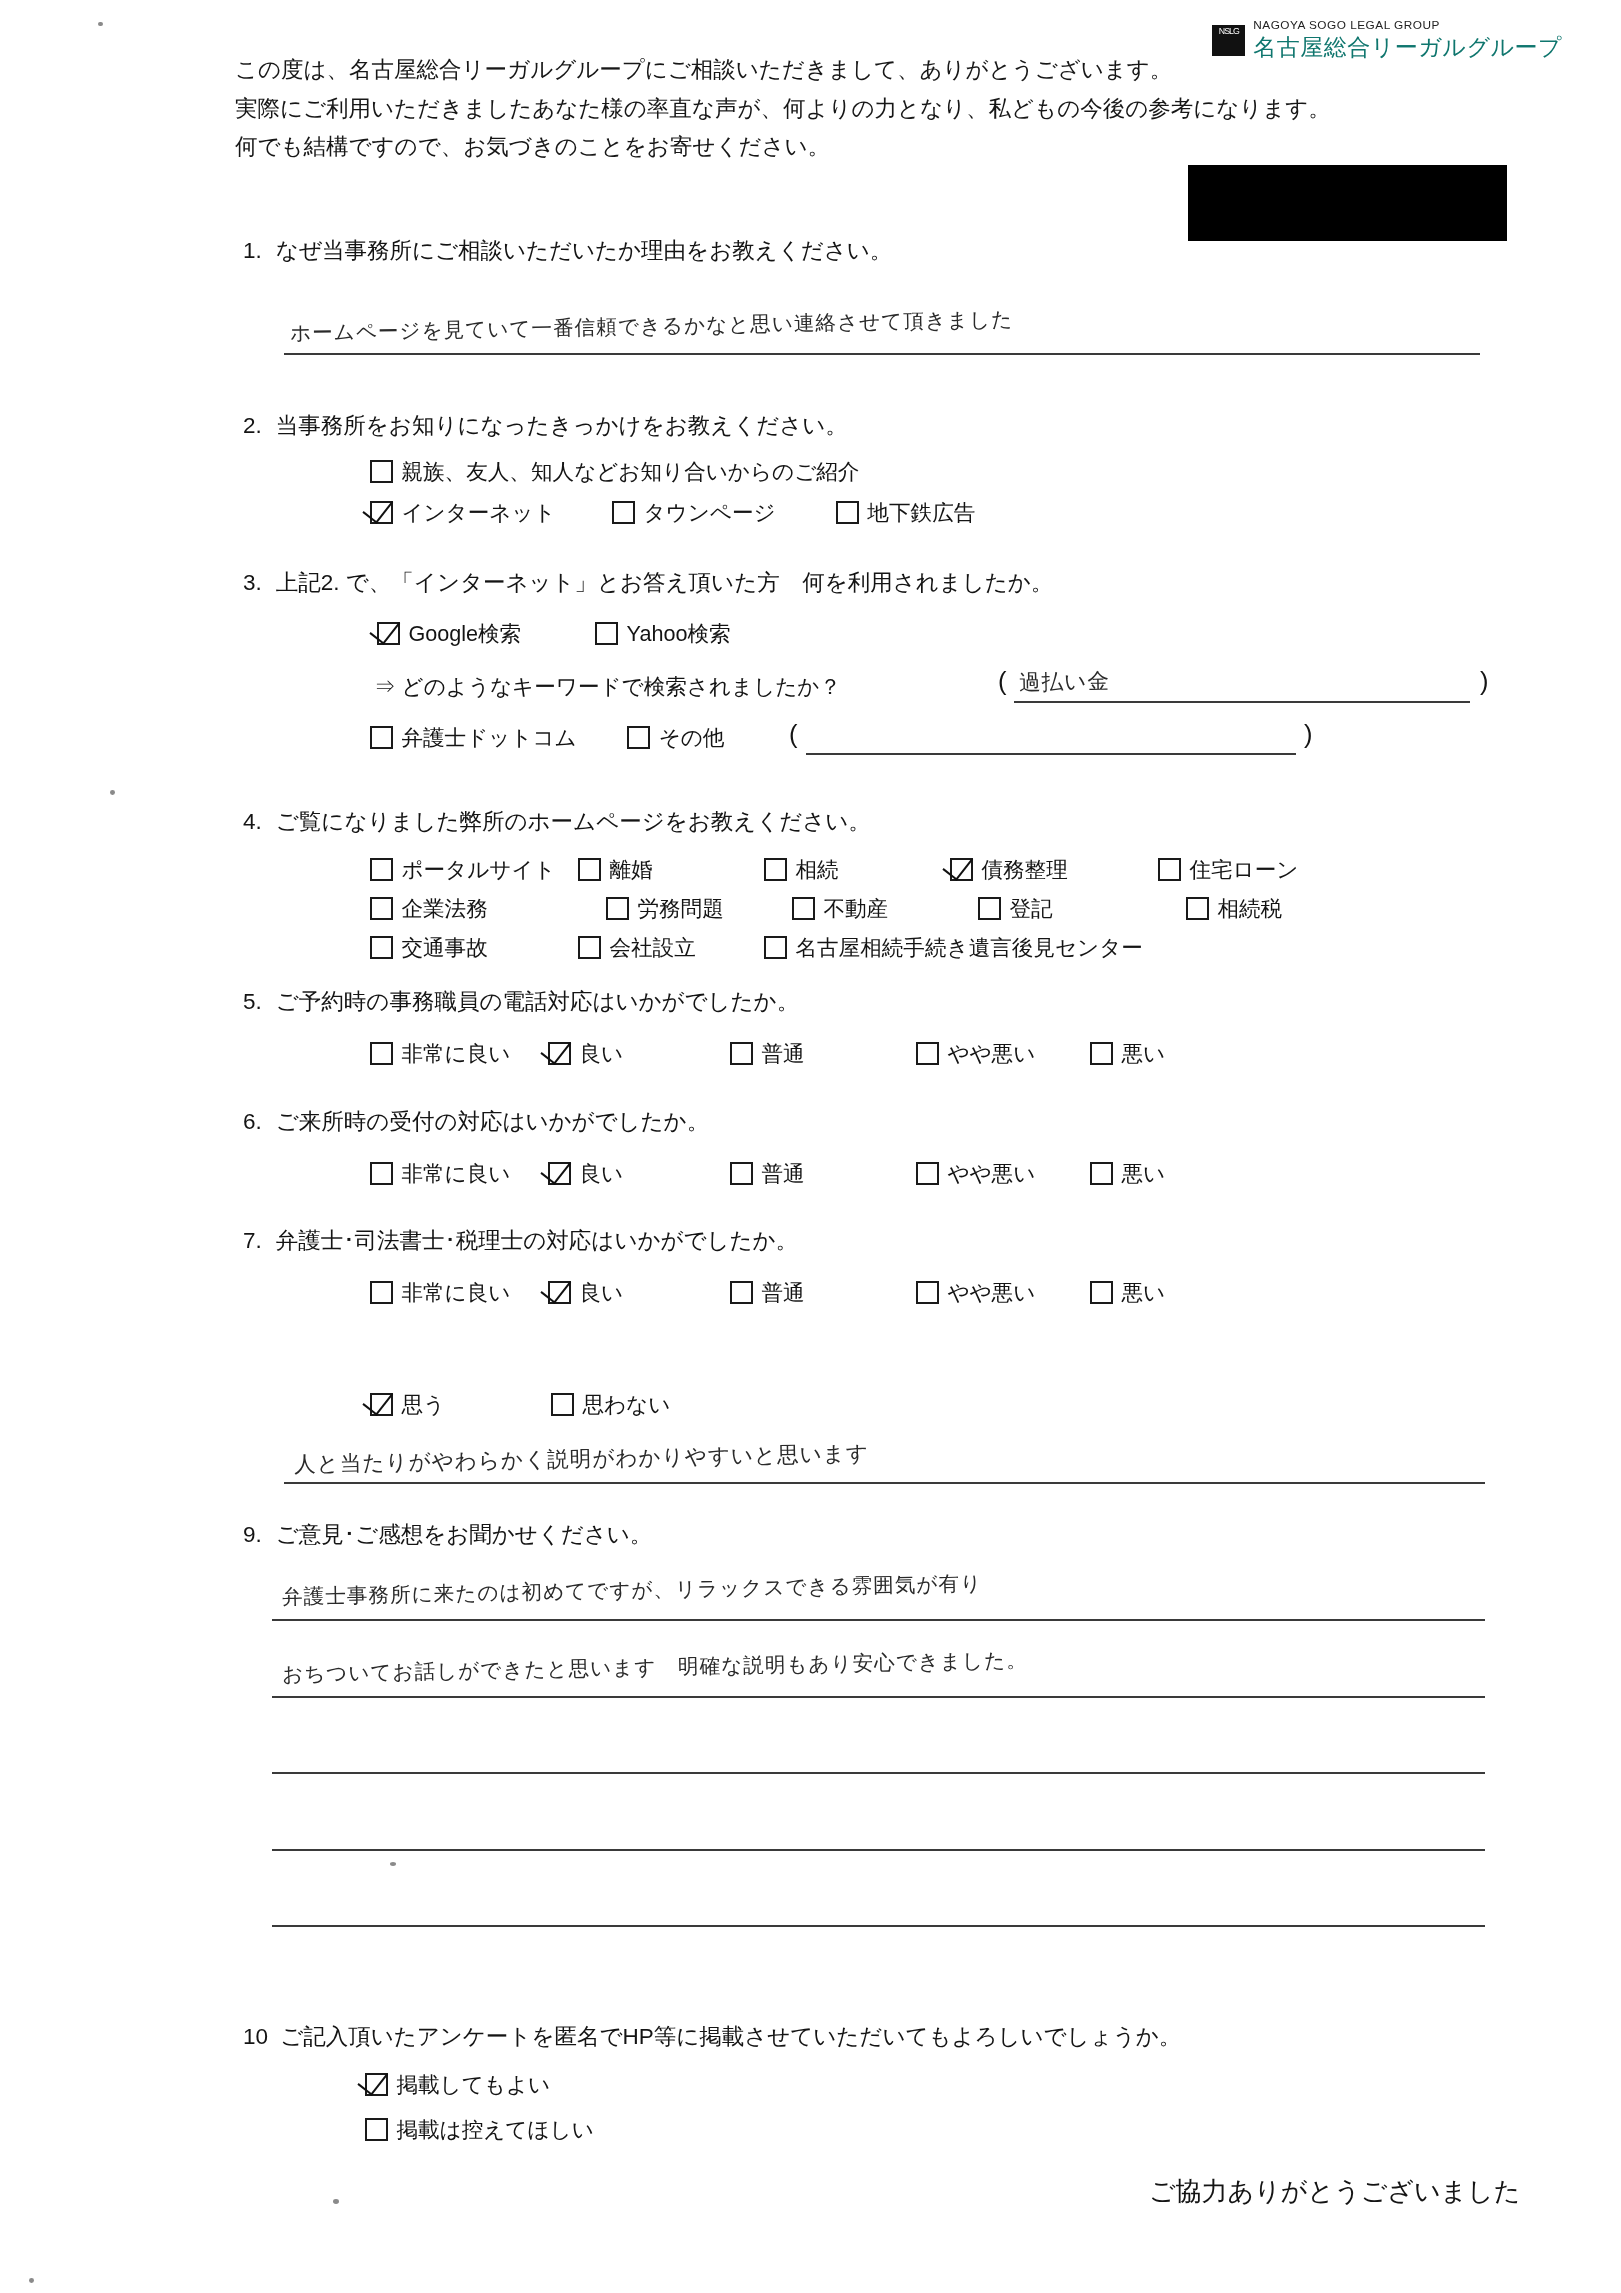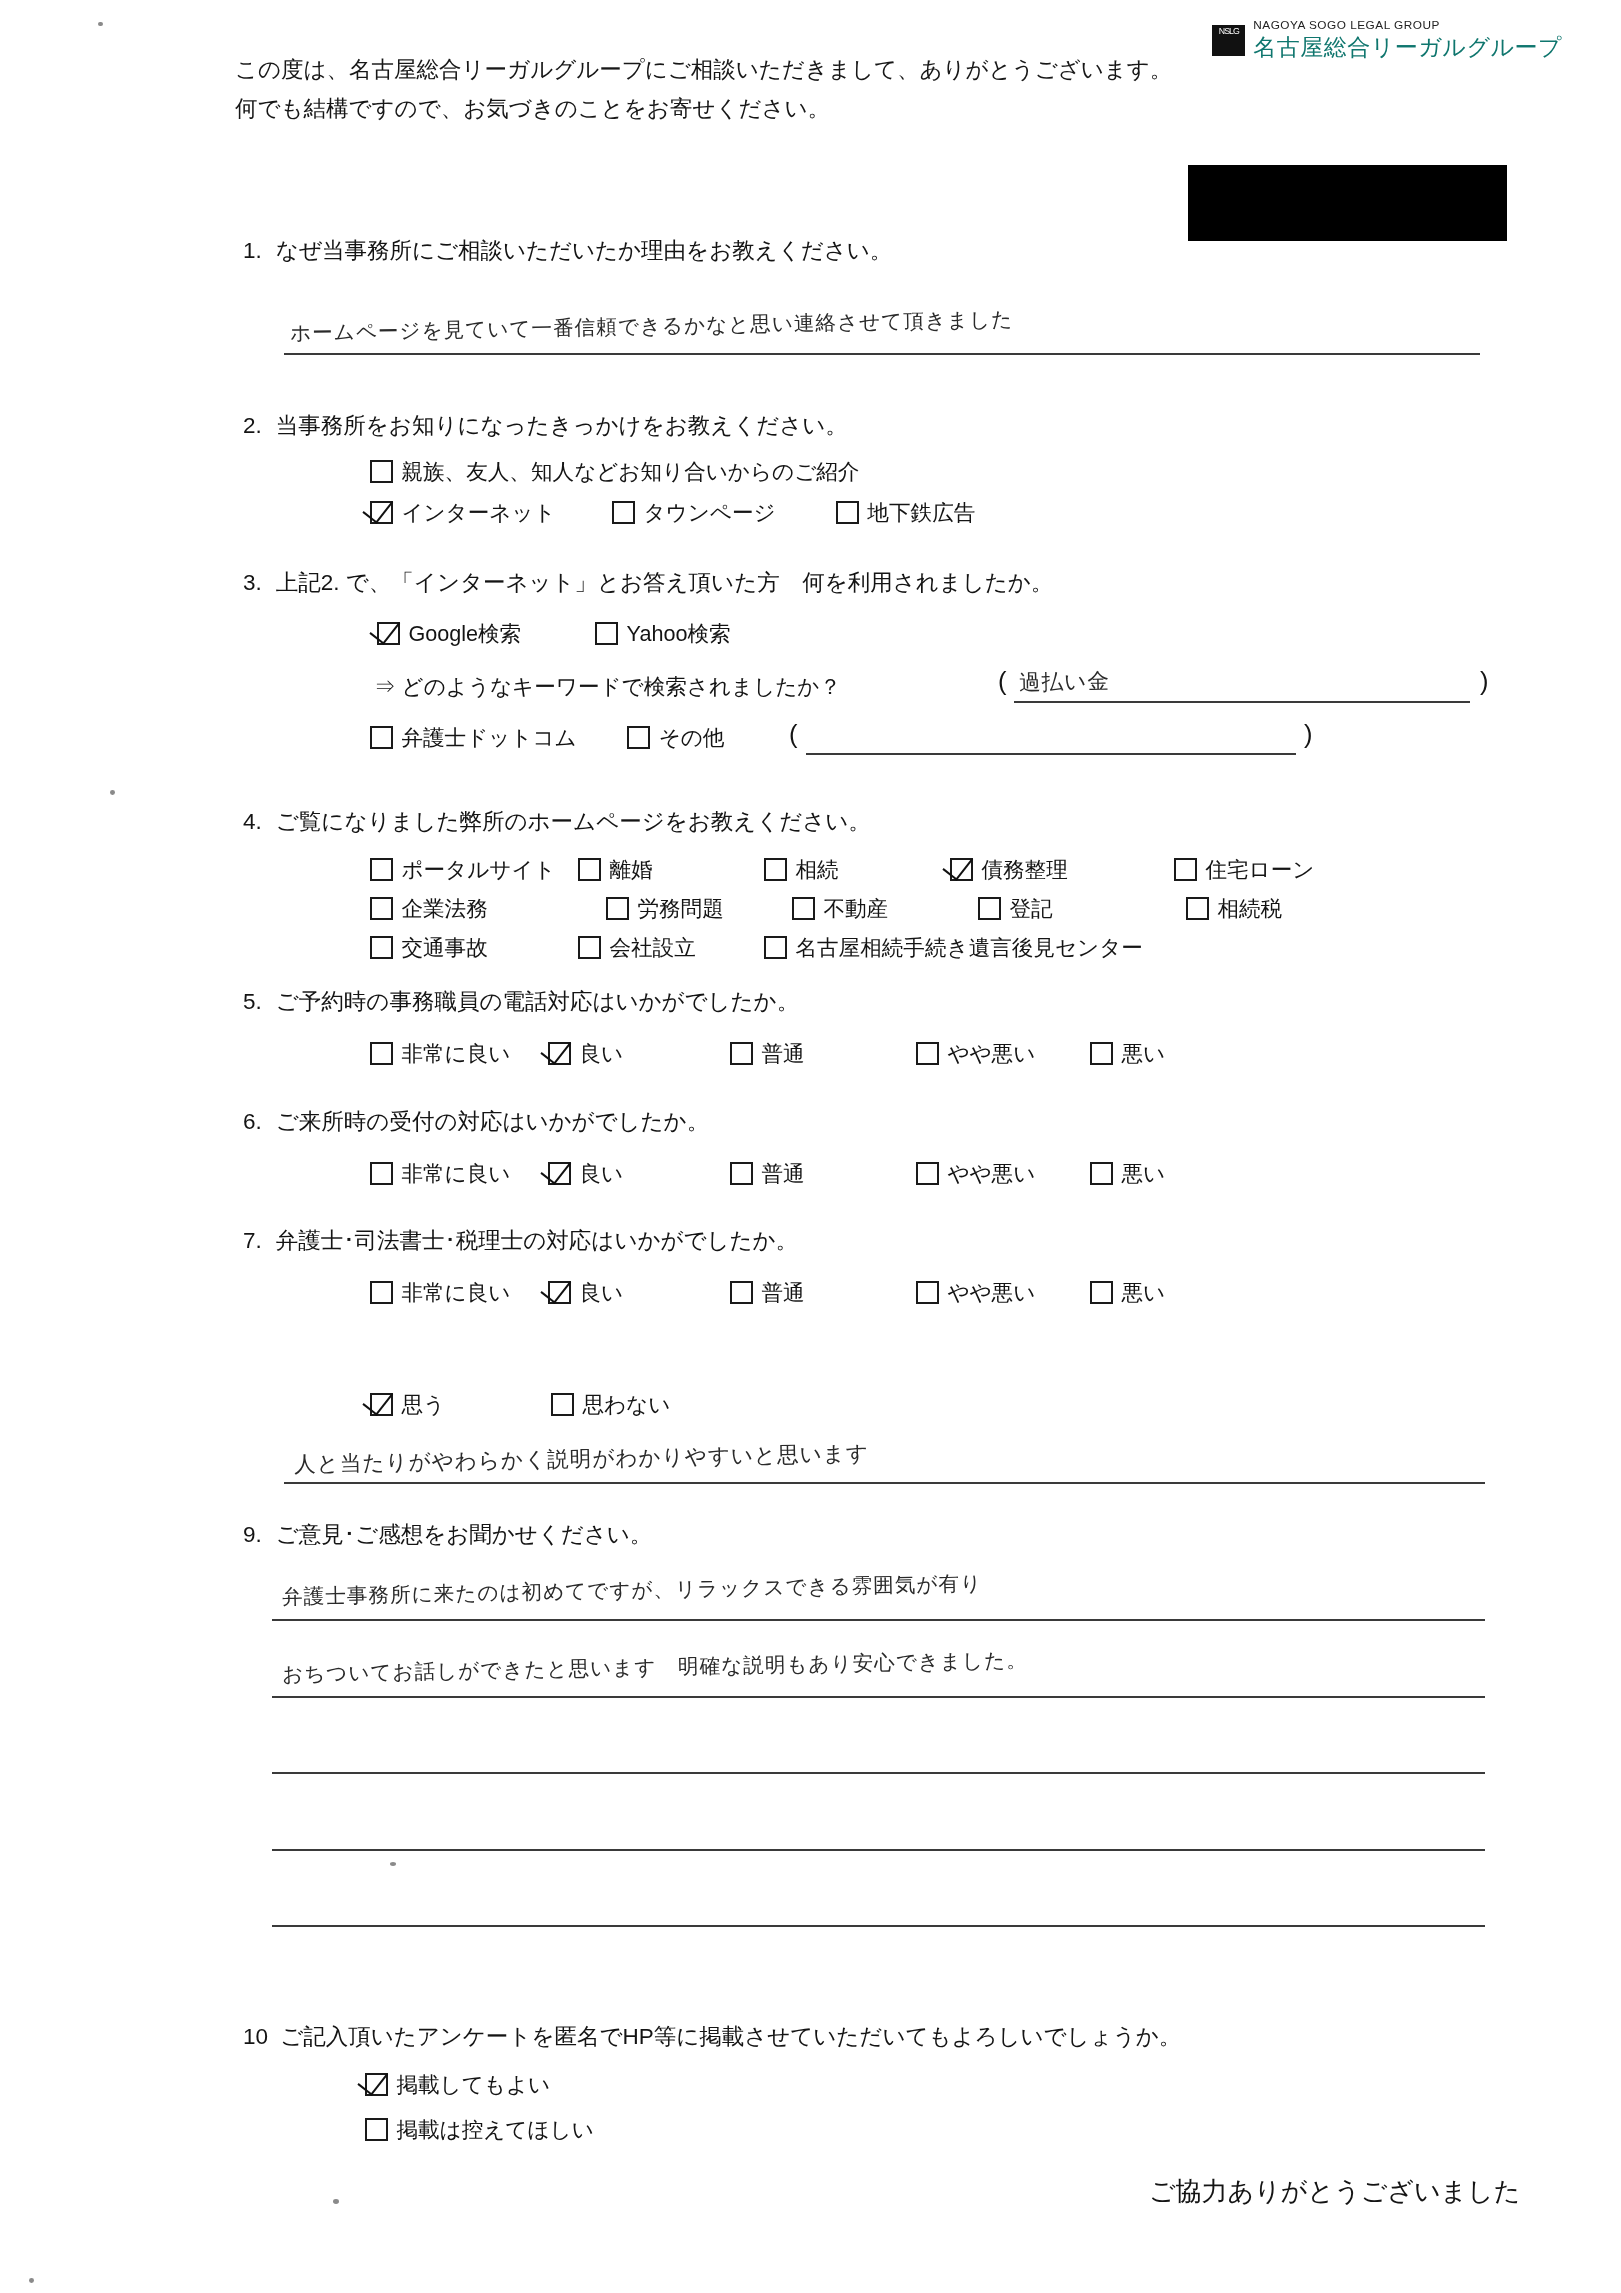--- a/index.html
+++ b/index.html
@@ -173,20 +173,21 @@
   <div class="logo-row">
     <div class="logo-mark">NSLG</div>
     <div class="logo-text-stack">
       <div class="logo-en">NAGOYA SOGO LEGAL GROUP</div>
       <div class="logo-jp">名古屋総合リーガルグループ</div>
     </div>
   </div>
 
   <div class="intro">
     <div>この度は、名古屋総合リーガルグループにご相談いただきまして、ありがとうございます。</div>
+    <div>実際にご利用いただきましたあなた様の率直な声が、何よりの力となり、私どもの今後の参考になります。</div>
     <div>何でも結構ですので、お気づきのことをお寄せください。</div>
   </div>
 
   <div class="redaction"></div>
 
   <div class="q" style="top:235px; left:243px;">
     <span class="qnum">1.</span>
     <span class="qtext" style="margin-left:7.8px;">なぜ当事務所にご相談いただいたか理由をお教えください。</span>
   </div>
   <div class="rule" style="top:353px; left:284px; width:1196px;"></div>
@@ -267,21 +268,21 @@
       <span>ポータルサイト</span>
     </span>
     <span class="opt" style="width:186px; margin-right:0;">
       <span class="box"></span>
       <span>離婚</span>
     </span>
     <span class="opt" style="width:186px; margin-right:0;">
       <span class="box"></span>
       <span>相続</span>
     </span>
-    <span class="opt" style="width:208px; margin-right:16px;">
+    <span class="opt" style="width:208px; margin-right:0;">
       <span class="box checked"></span>
       <span>債務整理</span>
     </span>
     <span class="opt" style="margin-right:0;">
       <span class="box"></span>
       <span>住宅ローン</span>
     </span>
   </div>
 
   <div class="opts" style="top:894px; left:370px;">

